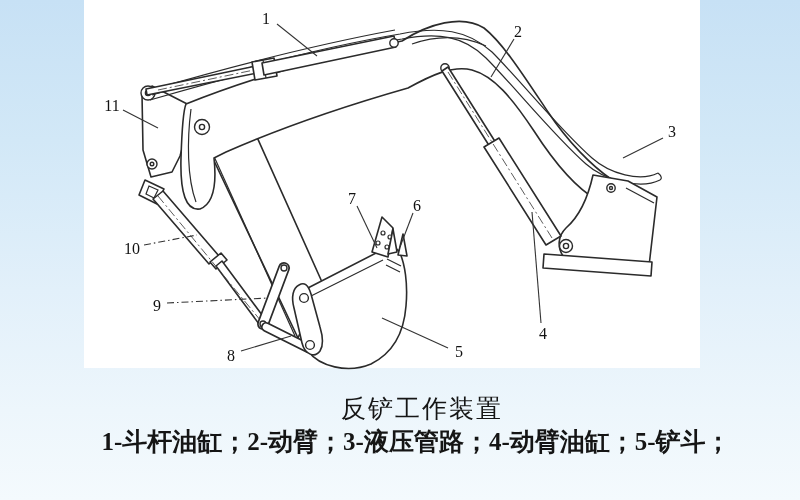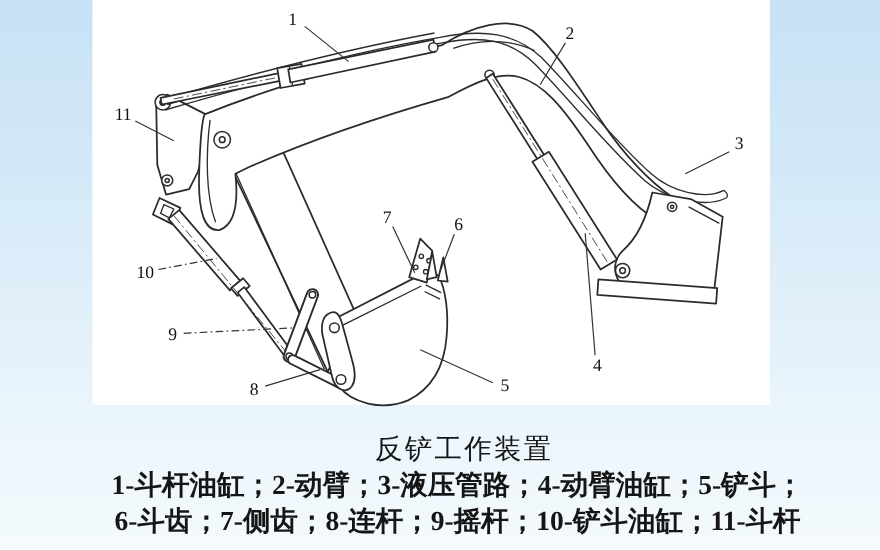--- a/index.html
+++ b/index.html
@@ -169,16 +169,15 @@
         <line x1="144" y1="245" x2="197" y2="235" class="leader dashdot"></line>
         <text x="132" y="248" class="callout">10</text>
         <line x1="123" y1="110" x2="158" y2="128" class="leader"></line>
         <text x="112" y="105" class="callout">11</text>
       </g>
   </svg>
 
   <div id="caption">
     <div class="fig-title">反铲工作装置</div>
     <div class="legend-line">1-斗杆油缸；2-动臂；3-液压管路；4-动臂油缸；5-铲斗；</div>
-    <div class="legend-line">6-斗齿；7-侧齿；8-连杆；9-摇杆；10-铲斗油缸；11-斗杆</div>
   </div>
 
 </div>
 
 </body></html>

